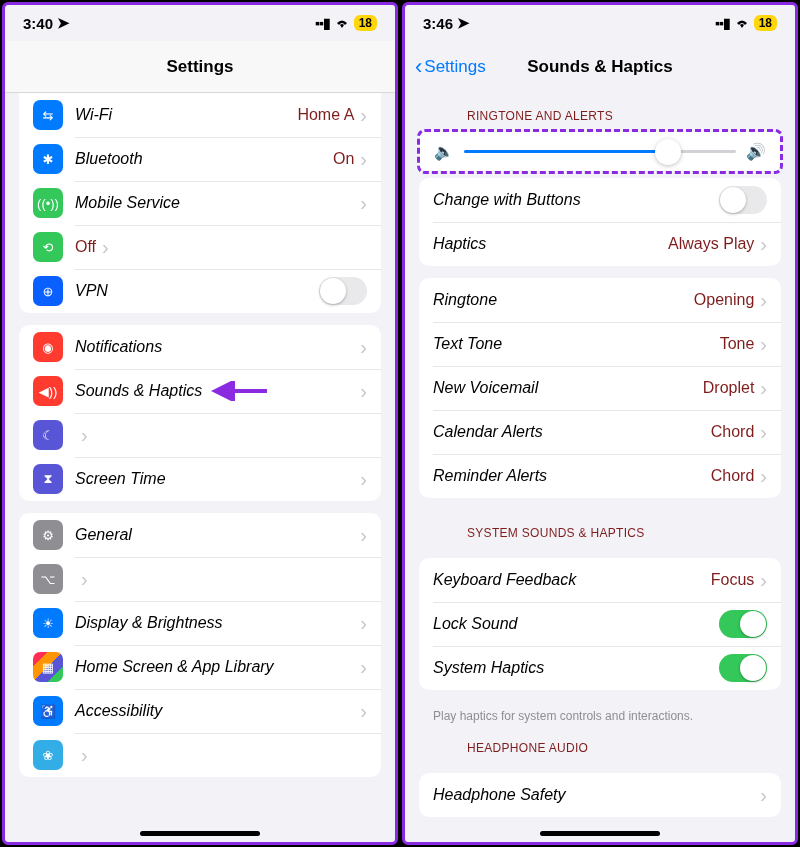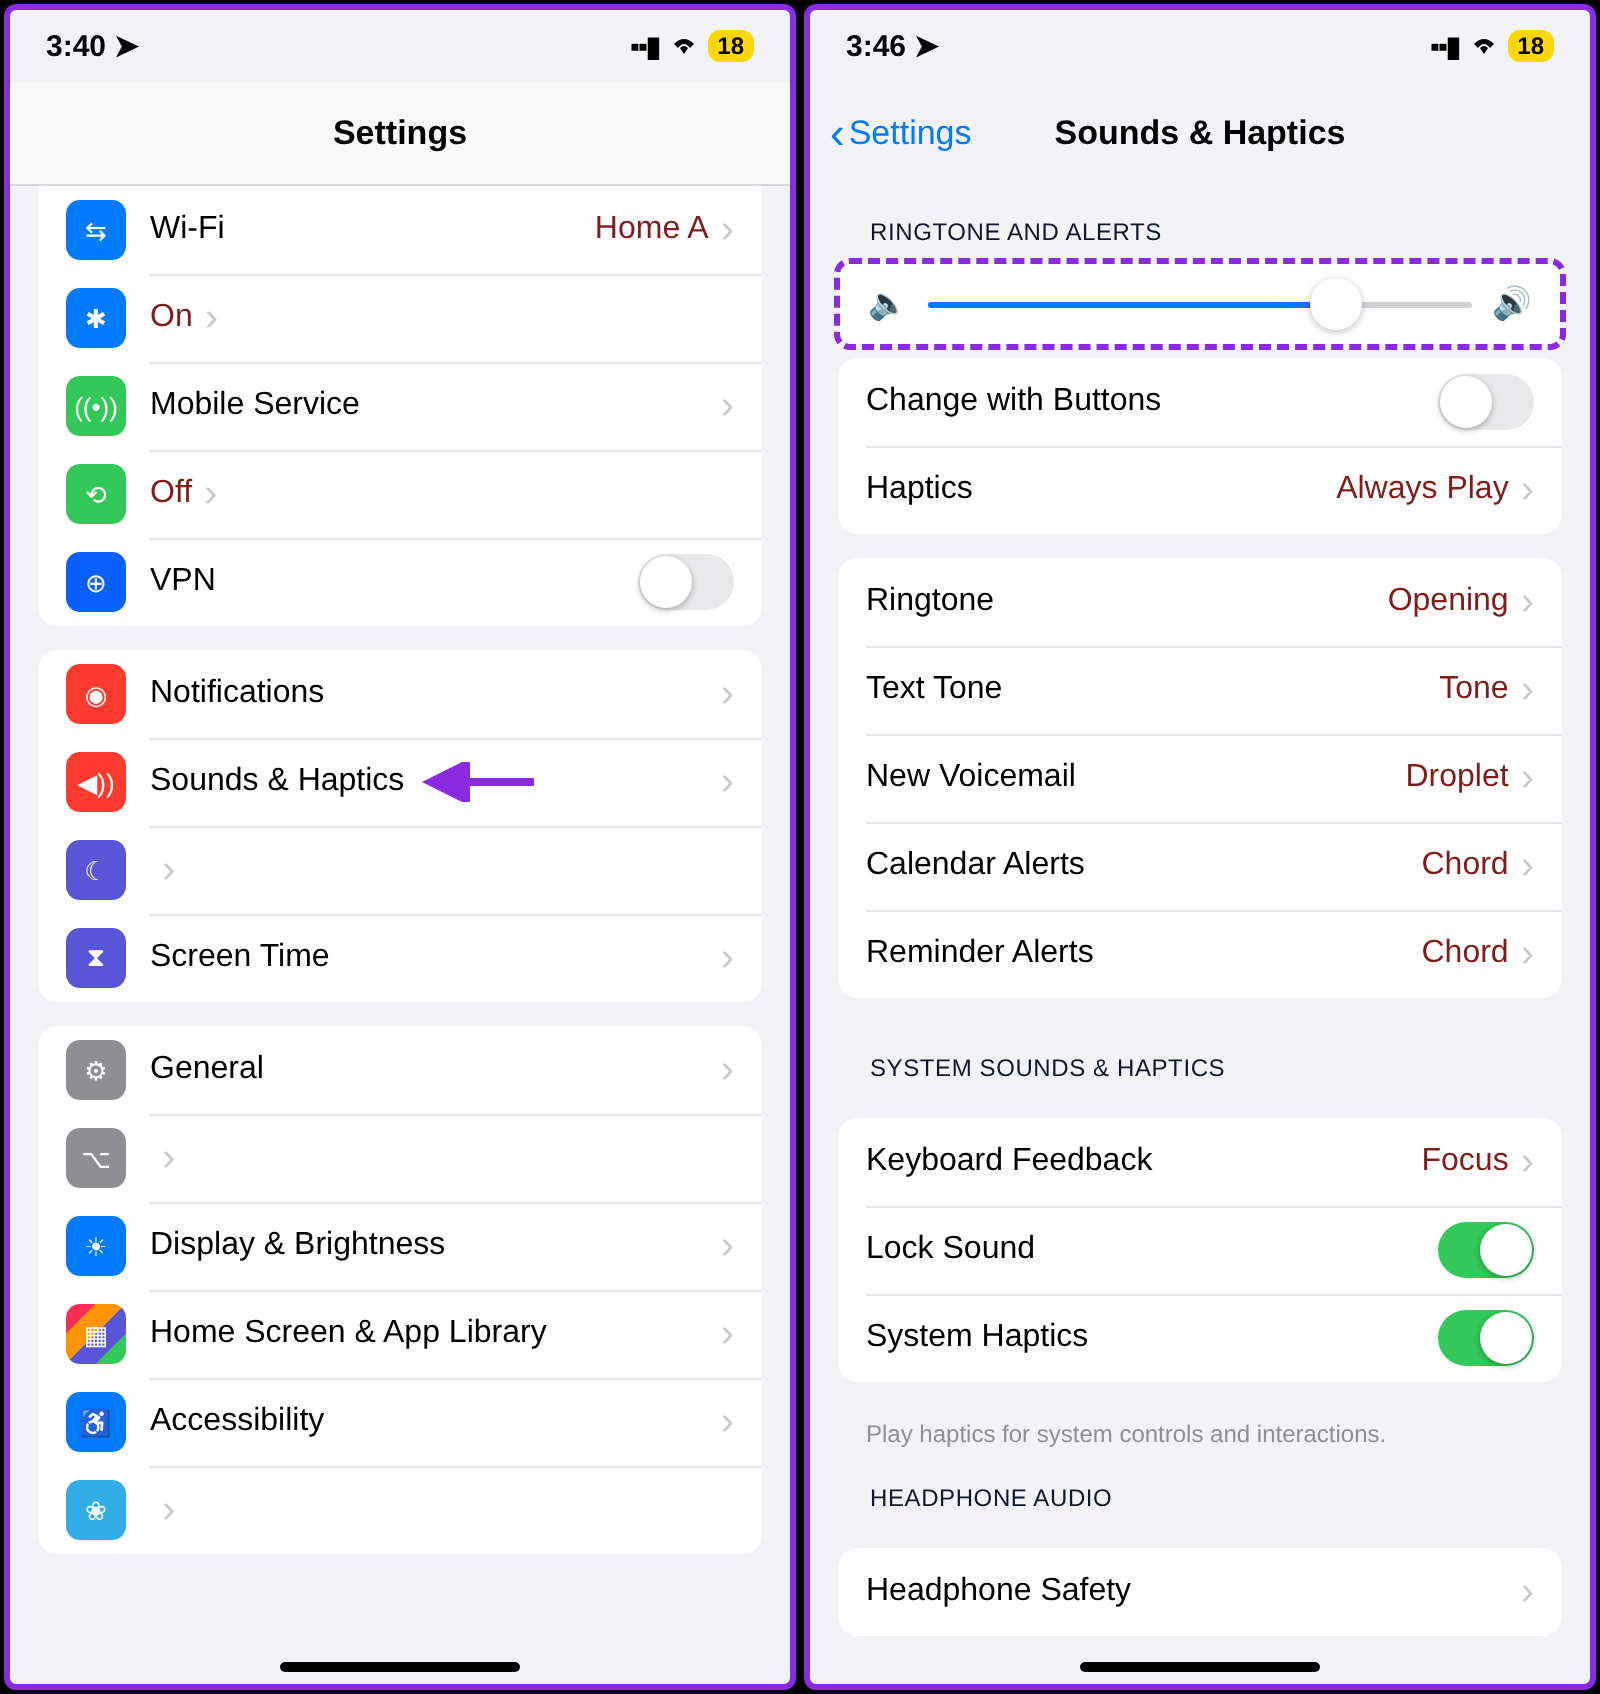--- a/index.html
+++ b/index.html
@@ -18,32 +18,32 @@
   .nav-back { position: absolute; left: 10px; display: flex; align-items: center; color: #007aff; font-size: 17px; gap: 2px; }
   .nav-back .chev { font-size: 22px; line-height: 1; font-weight: 400; }
   
   .scroller { flex: 1; overflow: hidden; }
   .group { background: #fff; border-radius: 10px; margin: 12px 14px; overflow: hidden; }
   .group.flush-top { margin-top: 0; border-top-left-radius: 0; border-top-right-radius: 0; }
   .row { display: flex; align-items: center; min-height: 44px; padding: 0 14px; position: relative; }
   .row + .row::before { content:""; position:absolute; left:14px; right:0; top:0; height:1px; background:#e5e5ea; }
   .row.iconrow + .row.iconrow::before { left: 56px; }
   .appicon { width: 30px; height: 30px; border-radius: 7px; display: flex; align-items: center; justify-content: center; margin-right: 12px; flex-shrink: 0; color:#fff; font-size:16px; }
-  .row-label { flex: 1; font-size: 16px; }
+  .row-label { flex: 1; font-size: 16px; font-style: italic; }
   .row-detail { color: #7f1d1d; font-size: 16px; }
   .chevron { color: #c7c7cc; font-size: 20px; margin-left: 6px; line-height:1; }
   
   .switch { width: 48px; height: 28px; border-radius: 14px; position: relative; }
   .switch .knob { width: 26px; height: 26px; background:#fff; border-radius: 50%; position:absolute; top:1px; box-shadow:0 1px 3px rgba(0,0,0,.3); }
   .switch.off { background:#e9e9eb; }
   .switch.off .knob { left:1px; }
   .switch.on { background:#34c759; }
   .switch.on .knob { right:1px; }
   
-  .section-header { font-size: 12px; color:#0f172a; text-transform: uppercase; padding: 16px 30px 6px; letter-spacing: .3px; }
+  .section-header { font-size: 12px; color:#7f1d1d; text-transform: uppercase; padding: 16px 30px 6px; letter-spacing: .3px; margin-left: 32px; }
   .section-footer { font-size: 12px; color:#8e8e93; padding: 6px 28px 0; line-height: 1.4; }
   
   .slider-row { display:flex; align-items:center; gap:10px; padding: 10px 14px; }
   .slider-track { flex:1; height:3px; background:#d1d1d6; border-radius:2px; position:relative; }
   .slider-fill { position:absolute; left:0; top:0; bottom:0; background:#007aff; border-radius:2px; }
   .slider-thumb { width:26px; height:26px; background:#fff; border-radius:50%; position:absolute; top:50%; transform:translate(-50%,-50%); box-shadow:0 1px 4px rgba(0,0,0,.25); }
   .speaker-ico { color:#8e8e93; font-size:16px; }
   
   .highlight-box { border: 3px dashed #8a2be2; border-radius: 8px; margin: 0 12px; }
   
@@ -81,20 +81,21 @@
   <div class="scroller" id="left-list">
       <div class="group flush-top">
         <div class="row iconrow" style="position: relative;">
           <div class="appicon bg-blue" style="font-size: 13px;">⇆</div>
           <span class="row-label">Wi-Fi</span>
           <span class="row-detail">Home A</span>
           <span class="chevron">›</span>
         </div>
         <div class="row iconrow" style="position: relative;">
           <div class="appicon bg-blue" style="font-size: 13px;">✱</div>
+          <span class="row-label">Bluetooth</span>
           <span class="row-detail">On</span>
           <span class="chevron">›</span>
         </div>
         <div class="row iconrow" style="position: relative;">
           <div class="appicon bg-green" style="font-size: 13px;">((•))</div>
           <span class="row-label">Mobile Service</span>
           <span class="chevron">›</span>
         </div>
         <div class="row iconrow" style="position: relative;">
           <div class="appicon bg-green" style="font-size: 13px;">⟲</div>

